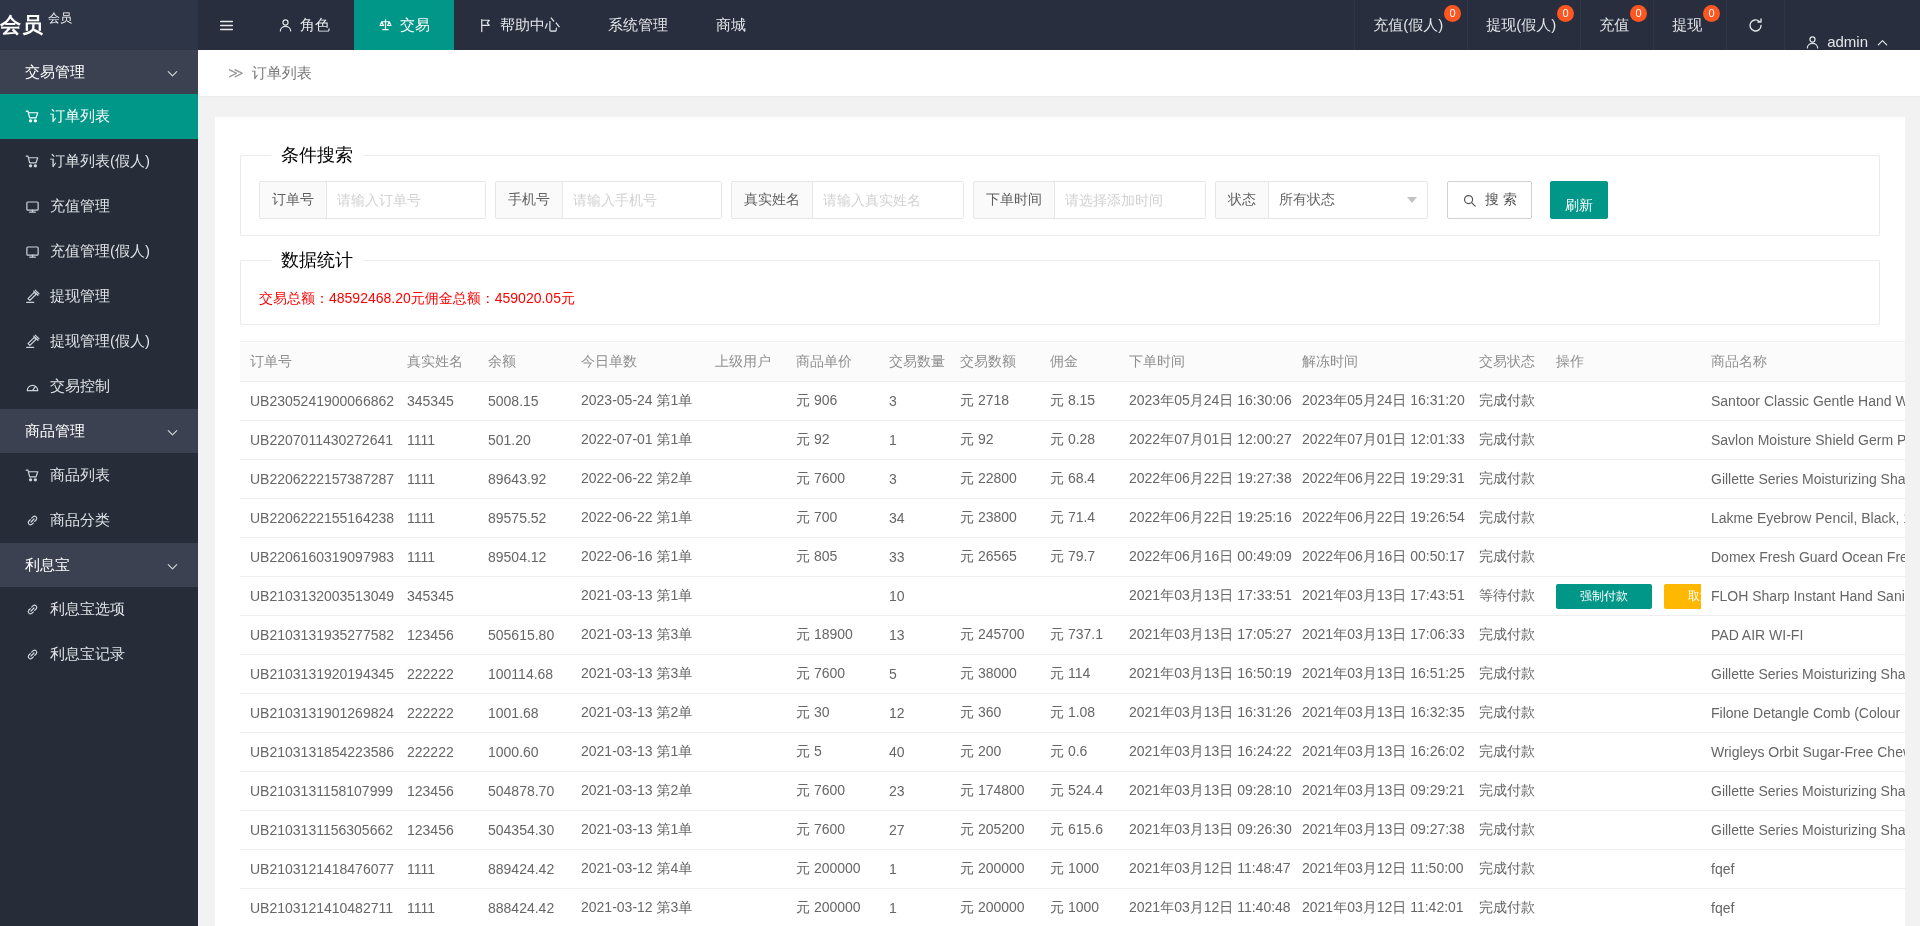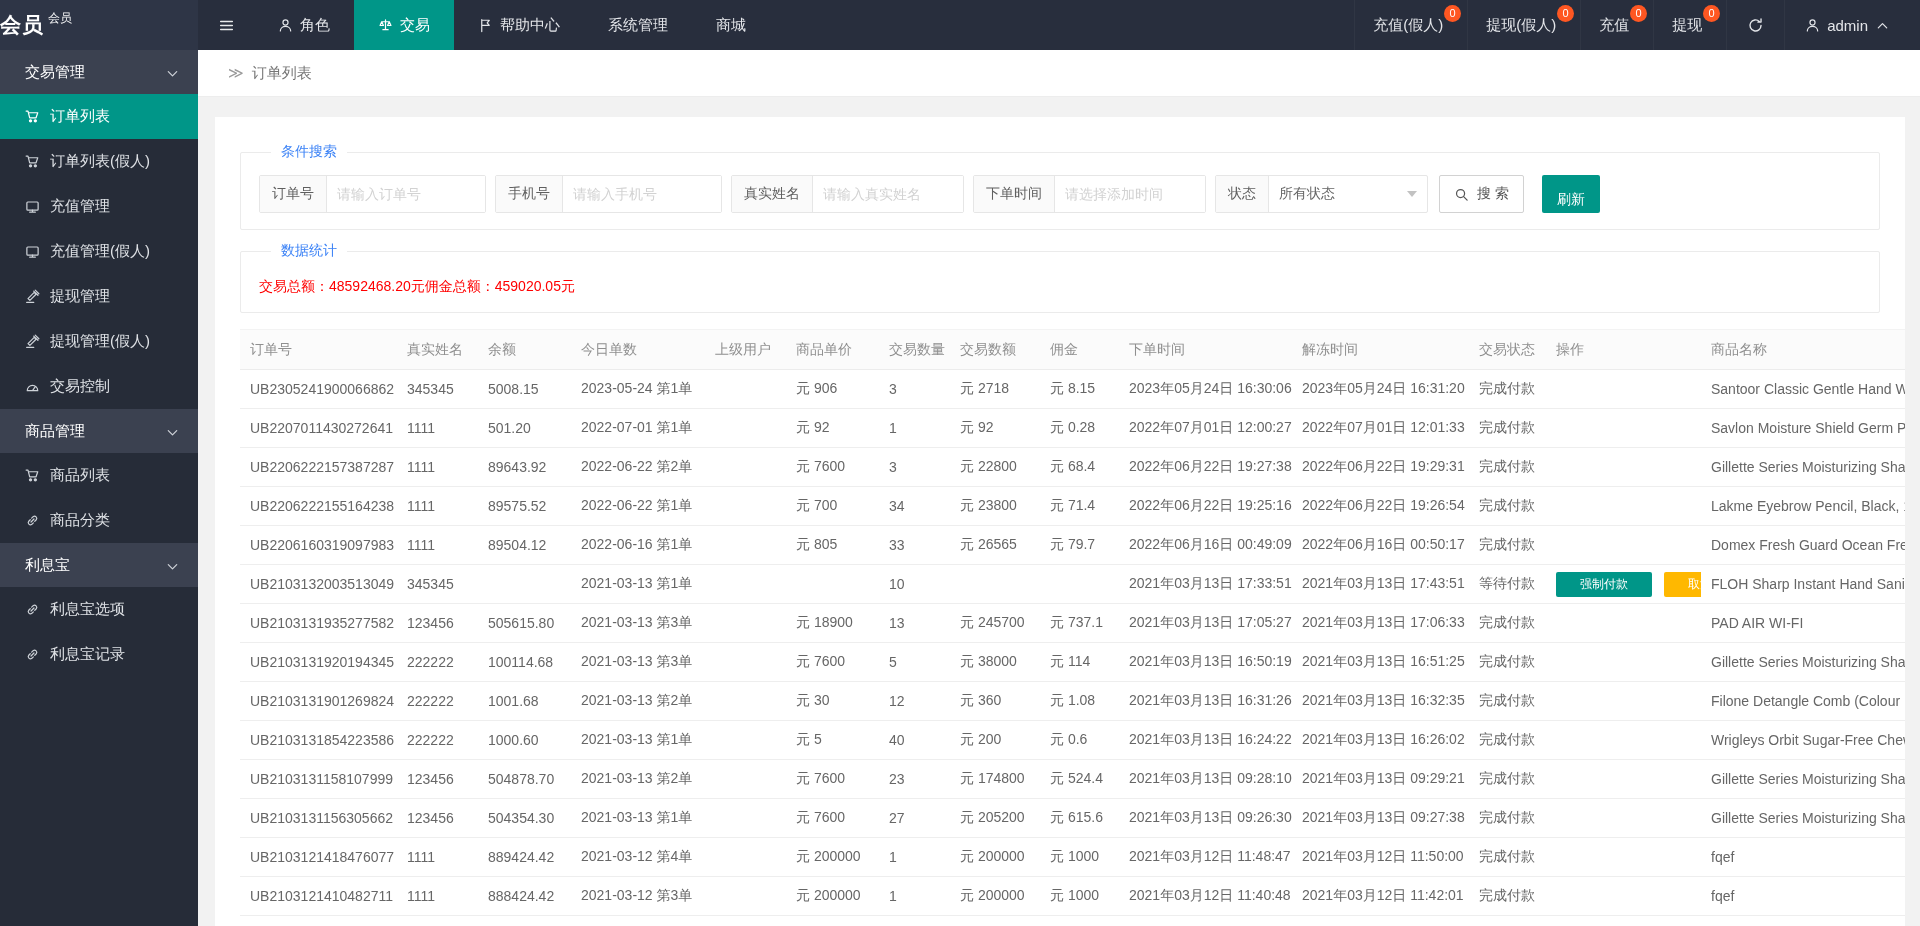--- a/index.html
+++ b/index.html
@@ -12,49 +12,49 @@
   .logo-main { font-size:21px; font-weight:bold; letter-spacing:1px; }
   .logo-sup { font-size:12px; margin-left:4px; transform:translateY(-7px); opacity:.95; }
   .hamburger { width:56px; display:flex; align-items:center; justify-content:center; color:#e8eaec; cursor:pointer; }
   #topnav { display:flex; align-items:stretch; }
   .nav-item { display:flex; align-items:center; gap:7px; padding:0 24px; color:#e3e5e9; font-size:15px; cursor:pointer; }
   .nav-item.active { background:#009688; color:#fff; }
   .nav-right { margin-left:auto; display:flex; align-items:stretch; }
   .nav-badge-item { position:relative; display:flex; align-items:center; padding:0 24px 0 18px; color:#e3e5e9; font-size:15px; cursor:pointer; border-left:1px solid rgba(255,255,255,.04); }
   .badge { position:absolute; top:5px; right:6px; min-width:17px; height:17px; border-radius:9px; background:#ff5722; color:#fff; font-size:11px; line-height:17px; text-align:center; padding:0 4px; }
   .nav-refresh { display:flex; align-items:center; padding:0 20px; color:#e3e5e9; cursor:pointer; border-left:1px solid rgba(255,255,255,.04); }
-  .nav-user { display:flex; align-items:center; gap:7px; padding:0 30px 0 20px; color:#e3e5e9; font-size:15px; cursor:pointer; border-left:1px solid rgba(255,255,255,.04); }
+  .nav-user { display:flex; align-items:flex-end; gap:7px; padding:0 30px 0 20px; color:#e3e5e9; font-size:15px; cursor:pointer; border-left:1px solid rgba(255,255,255,.04); }
   .ic { width:15px; height:15px; display:inline-block; vertical-align:middle; }
   .ic-lg { width:17px; height:17px; }
 
   
   aside { position:fixed; top:50px; left:0; width:198px; height:876px; background:#262c38; z-index:9; }
   .sb-group-header { height:44px; background:#3b4150; color:#fff; font-size:15px; display:flex; align-items:center; padding:0 18px 0 25px; cursor:pointer; }
   .sb-group-header .chev { margin-left:auto; color:#cfd3d9; }
   .sb-item { height:45px; display:flex; align-items:center; gap:10px; padding-left:25px; color:#dfe2e6; font-size:15px; cursor:pointer; background:#262c38; }
   .sb-item.active { background:#009688; color:#fff; }
   .sb-item .ic { color:#cdd2d8; }
   .sb-item.active .ic { color:#fff; }
 
   
   main { position:absolute; top:50px; left:198px; width:1722px; height:876px; background:#f2f2f2; }
   .breadcrumb { height:47px; background:#fff; border-bottom:1px solid #ededed; display:flex; align-items:center; padding-left:30px; color:#767676; font-size:15px; gap:8px; }
   .bc-icon { color:#9a9a9a; font-size:15px; }
   .card { margin:20px 15px 0 17px; background:#fff; height:809px; overflow:hidden; padding-top:26px; }
 
   fieldset.fs { border:1px solid #ebebeb; border-radius:2px; margin:0 25px 12px 25px; padding:6px 18px 16px 18px; }
-  fieldset.fs legend { font-size:14px; color:#3b82f6; padding:0 10px; margin-left:12px; }
+  fieldset.fs legend { font-size:18px; color:#000000; padding:0 10px; margin-left:12px; }
   .form-row { display:flex; align-items:center; margin-top:8px; }
   .igroup { display:flex; align-items:stretch; height:38px; border:1px solid #e6e6e6; border-radius:2px; margin-right:9px; background:#fff; }
   .igroup .ilabel { display:flex; align-items:center; padding:0 12px; background:#fafafa; border-right:1px solid #e6e6e6; color:#5f5f5f; font-size:14px; white-space:nowrap; }
   .igroup input { border:0; outline:none; padding:0 10px; font-size:14px; color:#666; font-family:inherit; }
   .igroup input::placeholder { color:#d2d2d2; }
   .sel { position:relative; display:flex; align-items:center; padding:0 10px; font-size:14px; color:#666; cursor:pointer; }
   .sel .caret { position:absolute; right:10px; width:0; height:0; border-left:5px solid transparent; border-right:5px solid transparent; border-top:6px solid #c2c2c2; }
-  .btn-search { height:38px; display:flex; align-items:center; gap:8px; padding:0 14px; margin-left:2px; background:#fff; border:1px solid #d2d2d2; border-radius:2px; color:#555; font-size:14px; cursor:pointer; }
+  .btn-search { height:38px; display:flex; align-items:center; gap:8px; padding:0 14px; margin-left:10px; background:#fff; border:1px solid #d2d2d2; border-radius:2px; color:#555; font-size:14px; cursor:pointer; }
   .btn-refresh { height:38px; padding:16px 15px; margin-left:18px; background:#009688; border:0; border-radius:2px; color:#fff; font-size:14px; cursor:pointer; }
 
   .stats-line { margin-top:12px; display:flex; }
   .stat { color:#ff0000; font-size:14px; }
 
   
   .table-wrap { margin:16px 0 0 25px; width:1665px; overflow:hidden; }
   table { border-collapse:collapse; table-layout:fixed; width:1721px; }
   thead th { height:40px; background:#fbfbfb; border-bottom:1px solid #ececec; border-top:1px solid #f3f3f3; color:#8f8f8f; font-weight:normal; font-size:14px; text-align:left; padding:0 10px; white-space:nowrap; }
   tbody td { height:39px; border-bottom:1px solid #eeeeee; color:#666; font-size:14px; padding:0 10px; white-space:nowrap; overflow:hidden; }

